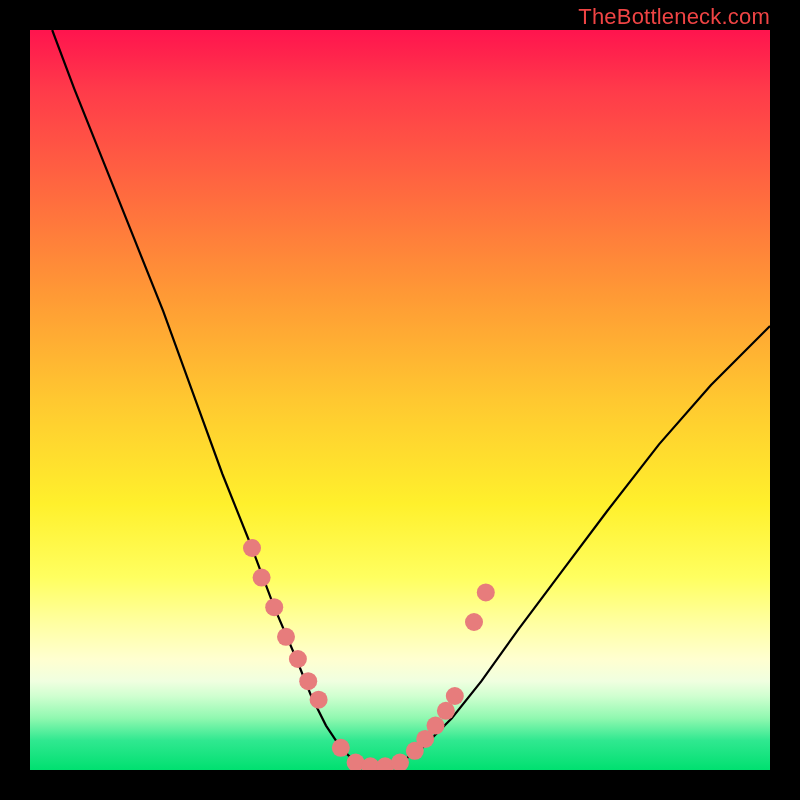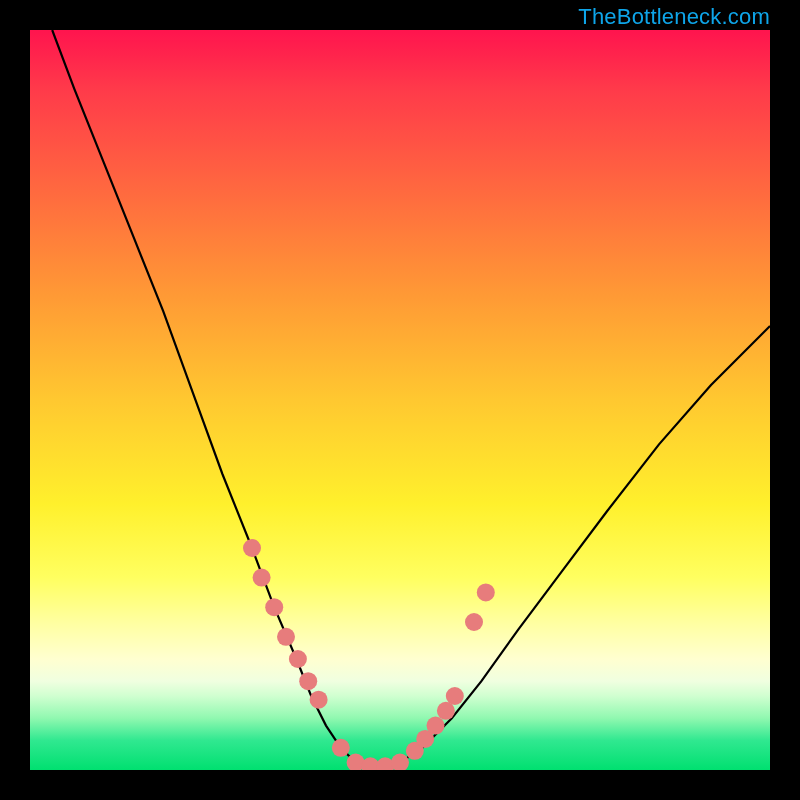--- a/index.html
+++ b/index.html
@@ -45,21 +45,21 @@
     position: absolute;
     left: 0;
     top: 0;
     width: 740px;
     height: 740px;
   }
   .watermark {
     position: absolute;
     top: 4px;
     right: 30px;
-    color: #0ea5e9;
+    color: #ef4444;
     font-size: 22px;
     font-weight: 400;
     letter-spacing: 0.2px;
     user-select: none;
   }
 </style>
 </head>
 <body>
 
 <div class="chart-wrap">

